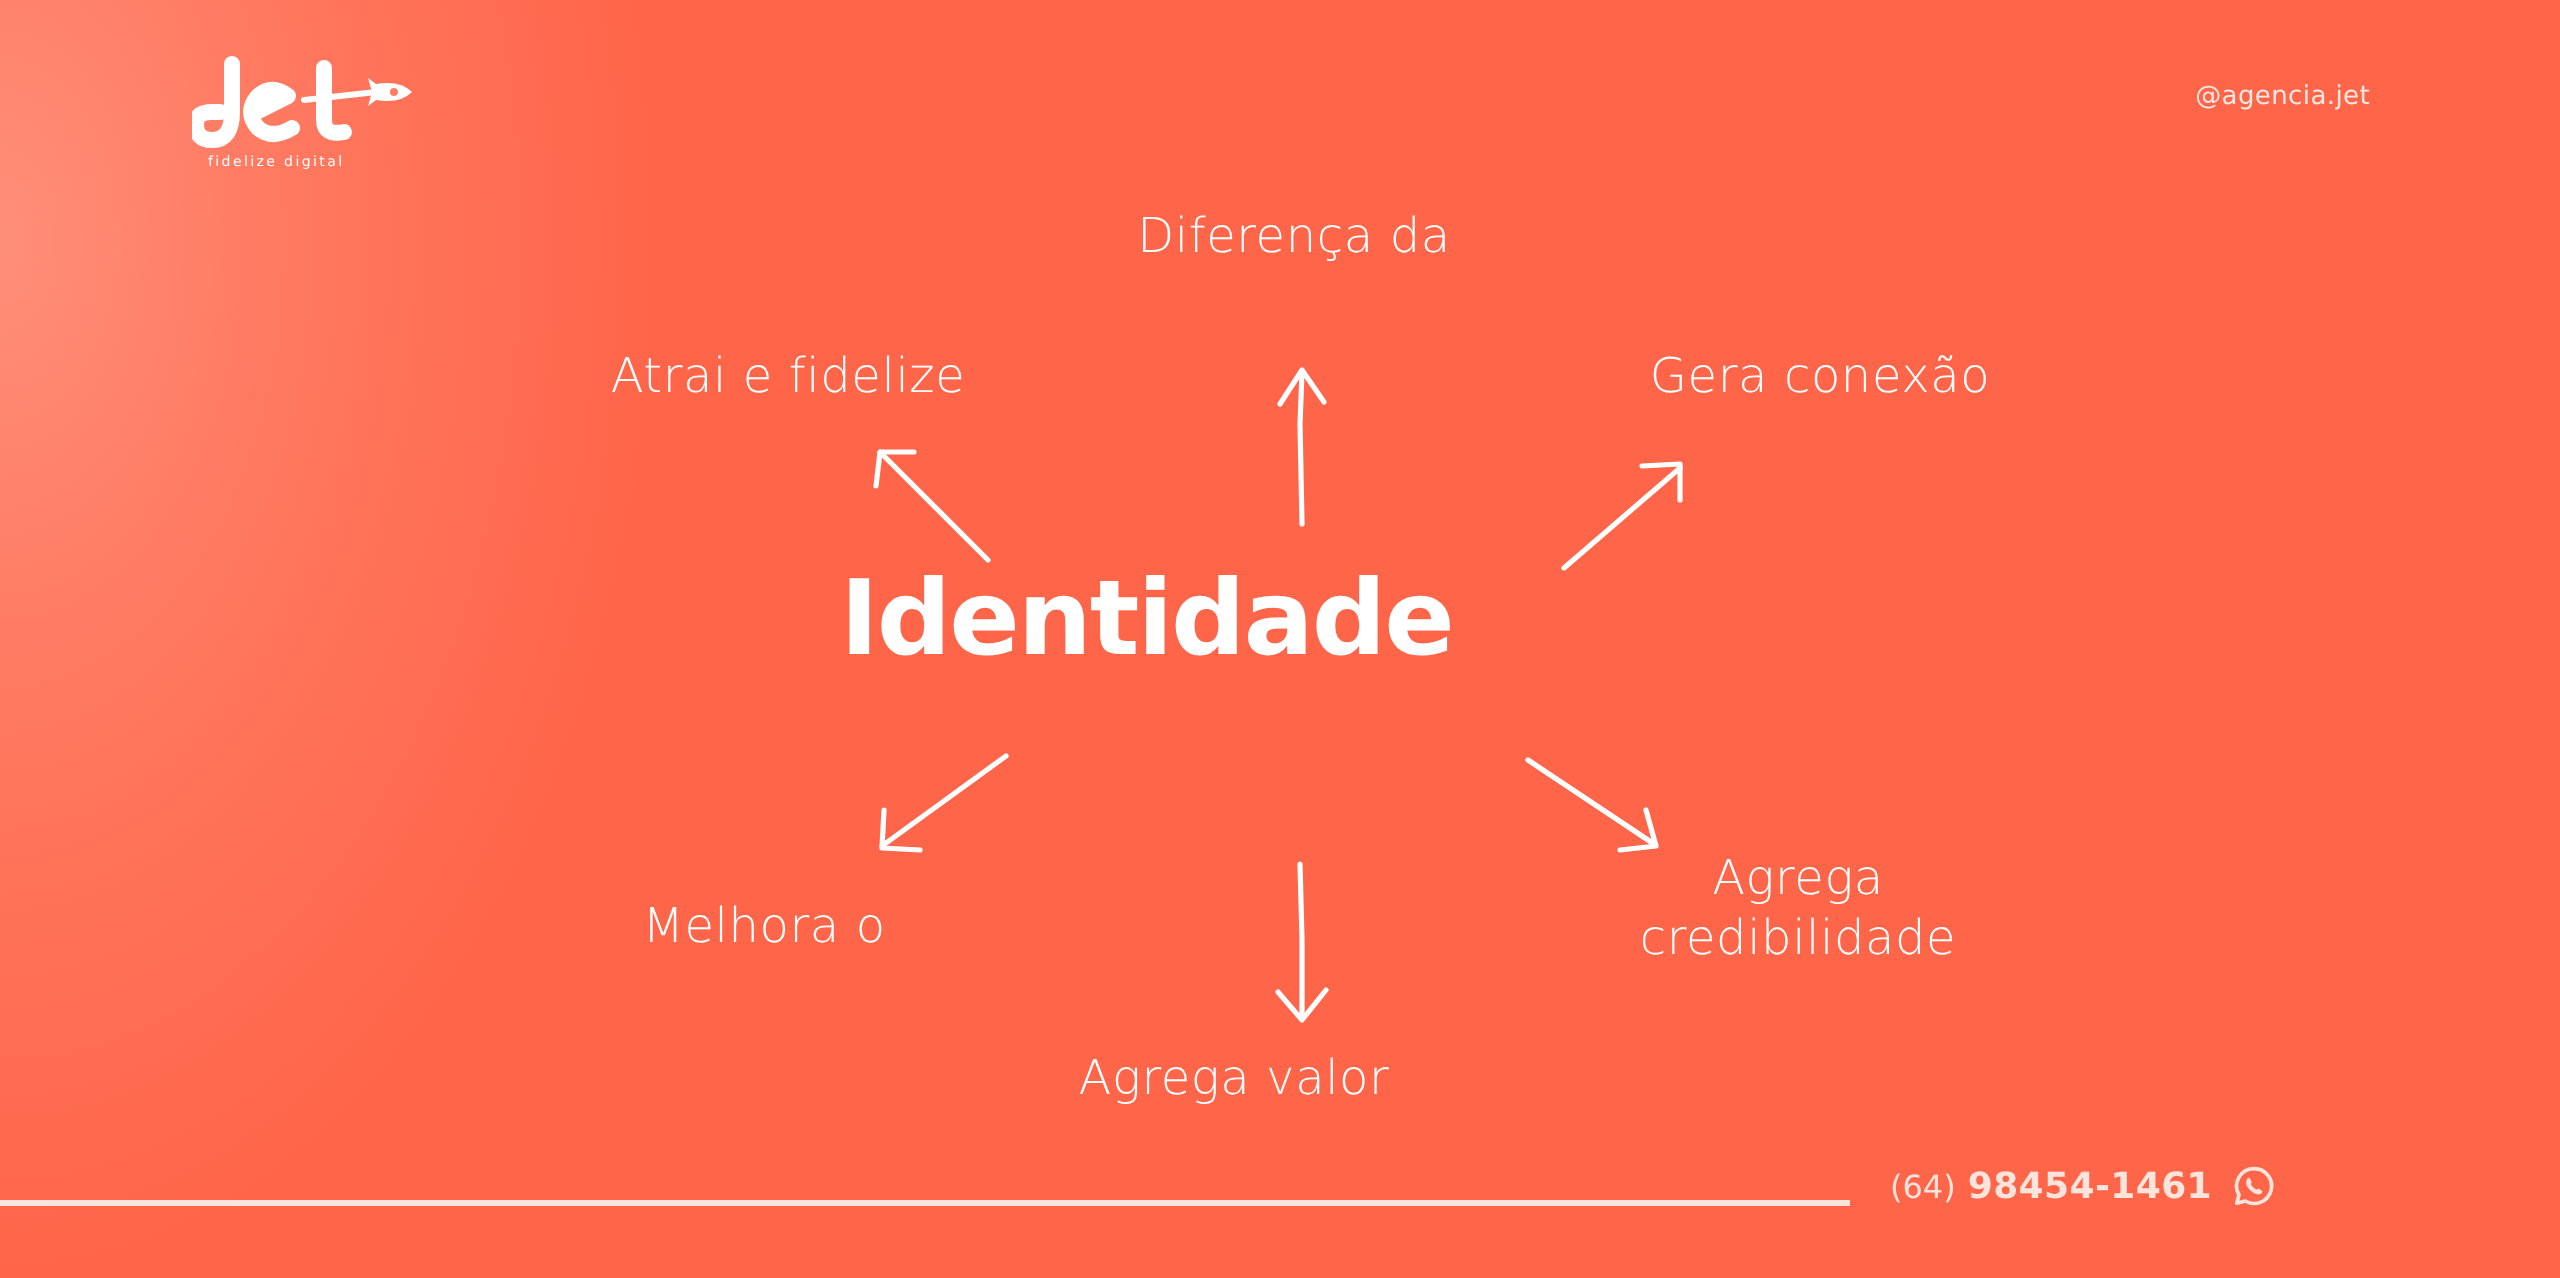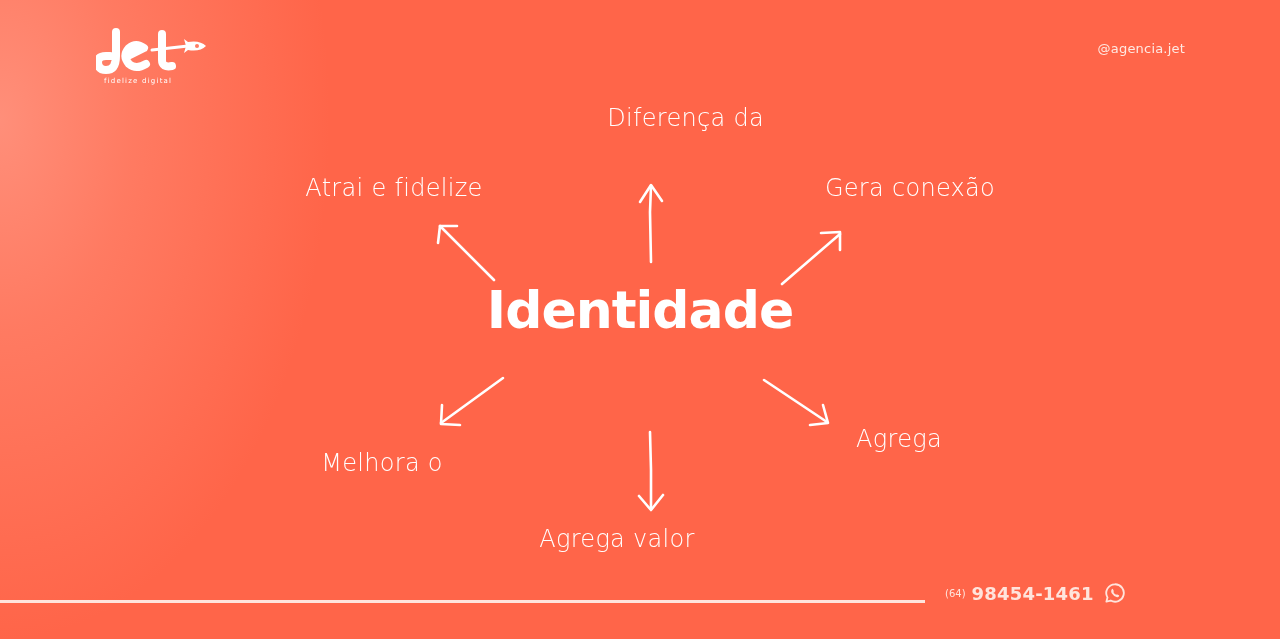--- a/index.html
+++ b/index.html
@@ -45,40 +45,40 @@
       top: 41px;
       font-size: 13px;
       color: #ffe9e3;
       letter-spacing: 0.2px;
     }
     .center-title {
       position: absolute;
       left: 420px;
       top: 282px;
       width: 440px;
-      text-align: center;
+      text-align: left;
       font-family: "DejaVu Sans", sans-serif;
       font-weight: bold;
       font-size: 52px;
       line-height: 56px;
       letter-spacing: -1px;
       color: #ffffff;
     }
     .label {
       position: absolute;
       font-size: 24px;
       line-height: 30px;
       color: #fff;
       white-space: nowrap;
       letter-spacing: 0.3px;
       text-align: center;
       font-weight: 300;
     }
     .label span { display: block; }
-    #lbl-diferenca { left: 530px; top: 103px; width: 234px; text-align: right; }
+    #lbl-diferenca { left: 530px; top: 103px; width: 234px; }
     #lbl-atrai { left: 280px; top: 173px; width: 228px; }
     #lbl-gera { left: 800px; top: 173px; width: 220px; }
     #lbl-melhora { left: 260px; top: 448px; width: 244px; }
     #lbl-passa { left: 796px; top: 424px; width: 206px; }
     #lbl-agrega { left: 510px; top: 524px; width: 214px; }
     .arrows {
       position: absolute;
       left: 0; top: 0;
       width: 1280px; height: 639px;
       pointer-events: none;
@@ -95,21 +95,21 @@
       position: absolute;
       left: 945px;
       top: 578px;
       height: 30px;
       display: flex;
       align-items: center;
       gap: 6px;
       white-space: nowrap;
     }
     .phone-ddd {
-      font-size: 10px;
+      font-size: 16px;
       color: #ffe4dc;
     }
     .phone-number {
       font-size: 18px;
       font-weight: bold;
       color: #ffe4dc;
       letter-spacing: 0.2px;
     }
     .whatsapp-icon {
       width: 22px; height: 22px;
@@ -152,20 +152,21 @@
   <span>Atrai e fidelize</span>
 </div>
 <div class="label" id="lbl-gera">
   <span>Gera conexão</span>
 </div>
 <div class="label" id="lbl-melhora">
   <span>Melhora o</span>
 </div>
 <div class="label" id="lbl-passa">
   <span>Agrega</span>
+  <span>credibilidade</span>
 </div>
 <div class="label" id="lbl-agrega">
   <span>Agrega valor</span>
 </div>
 
 <svg class="arrows" viewBox="0 0 1280 639">
   <g fill="none" stroke="#ffffff" stroke-width="2.6" stroke-linecap="round" stroke-linejoin="round">
 
     <g>
       <path d="M651 262 L650 212 L651 186"></path>

